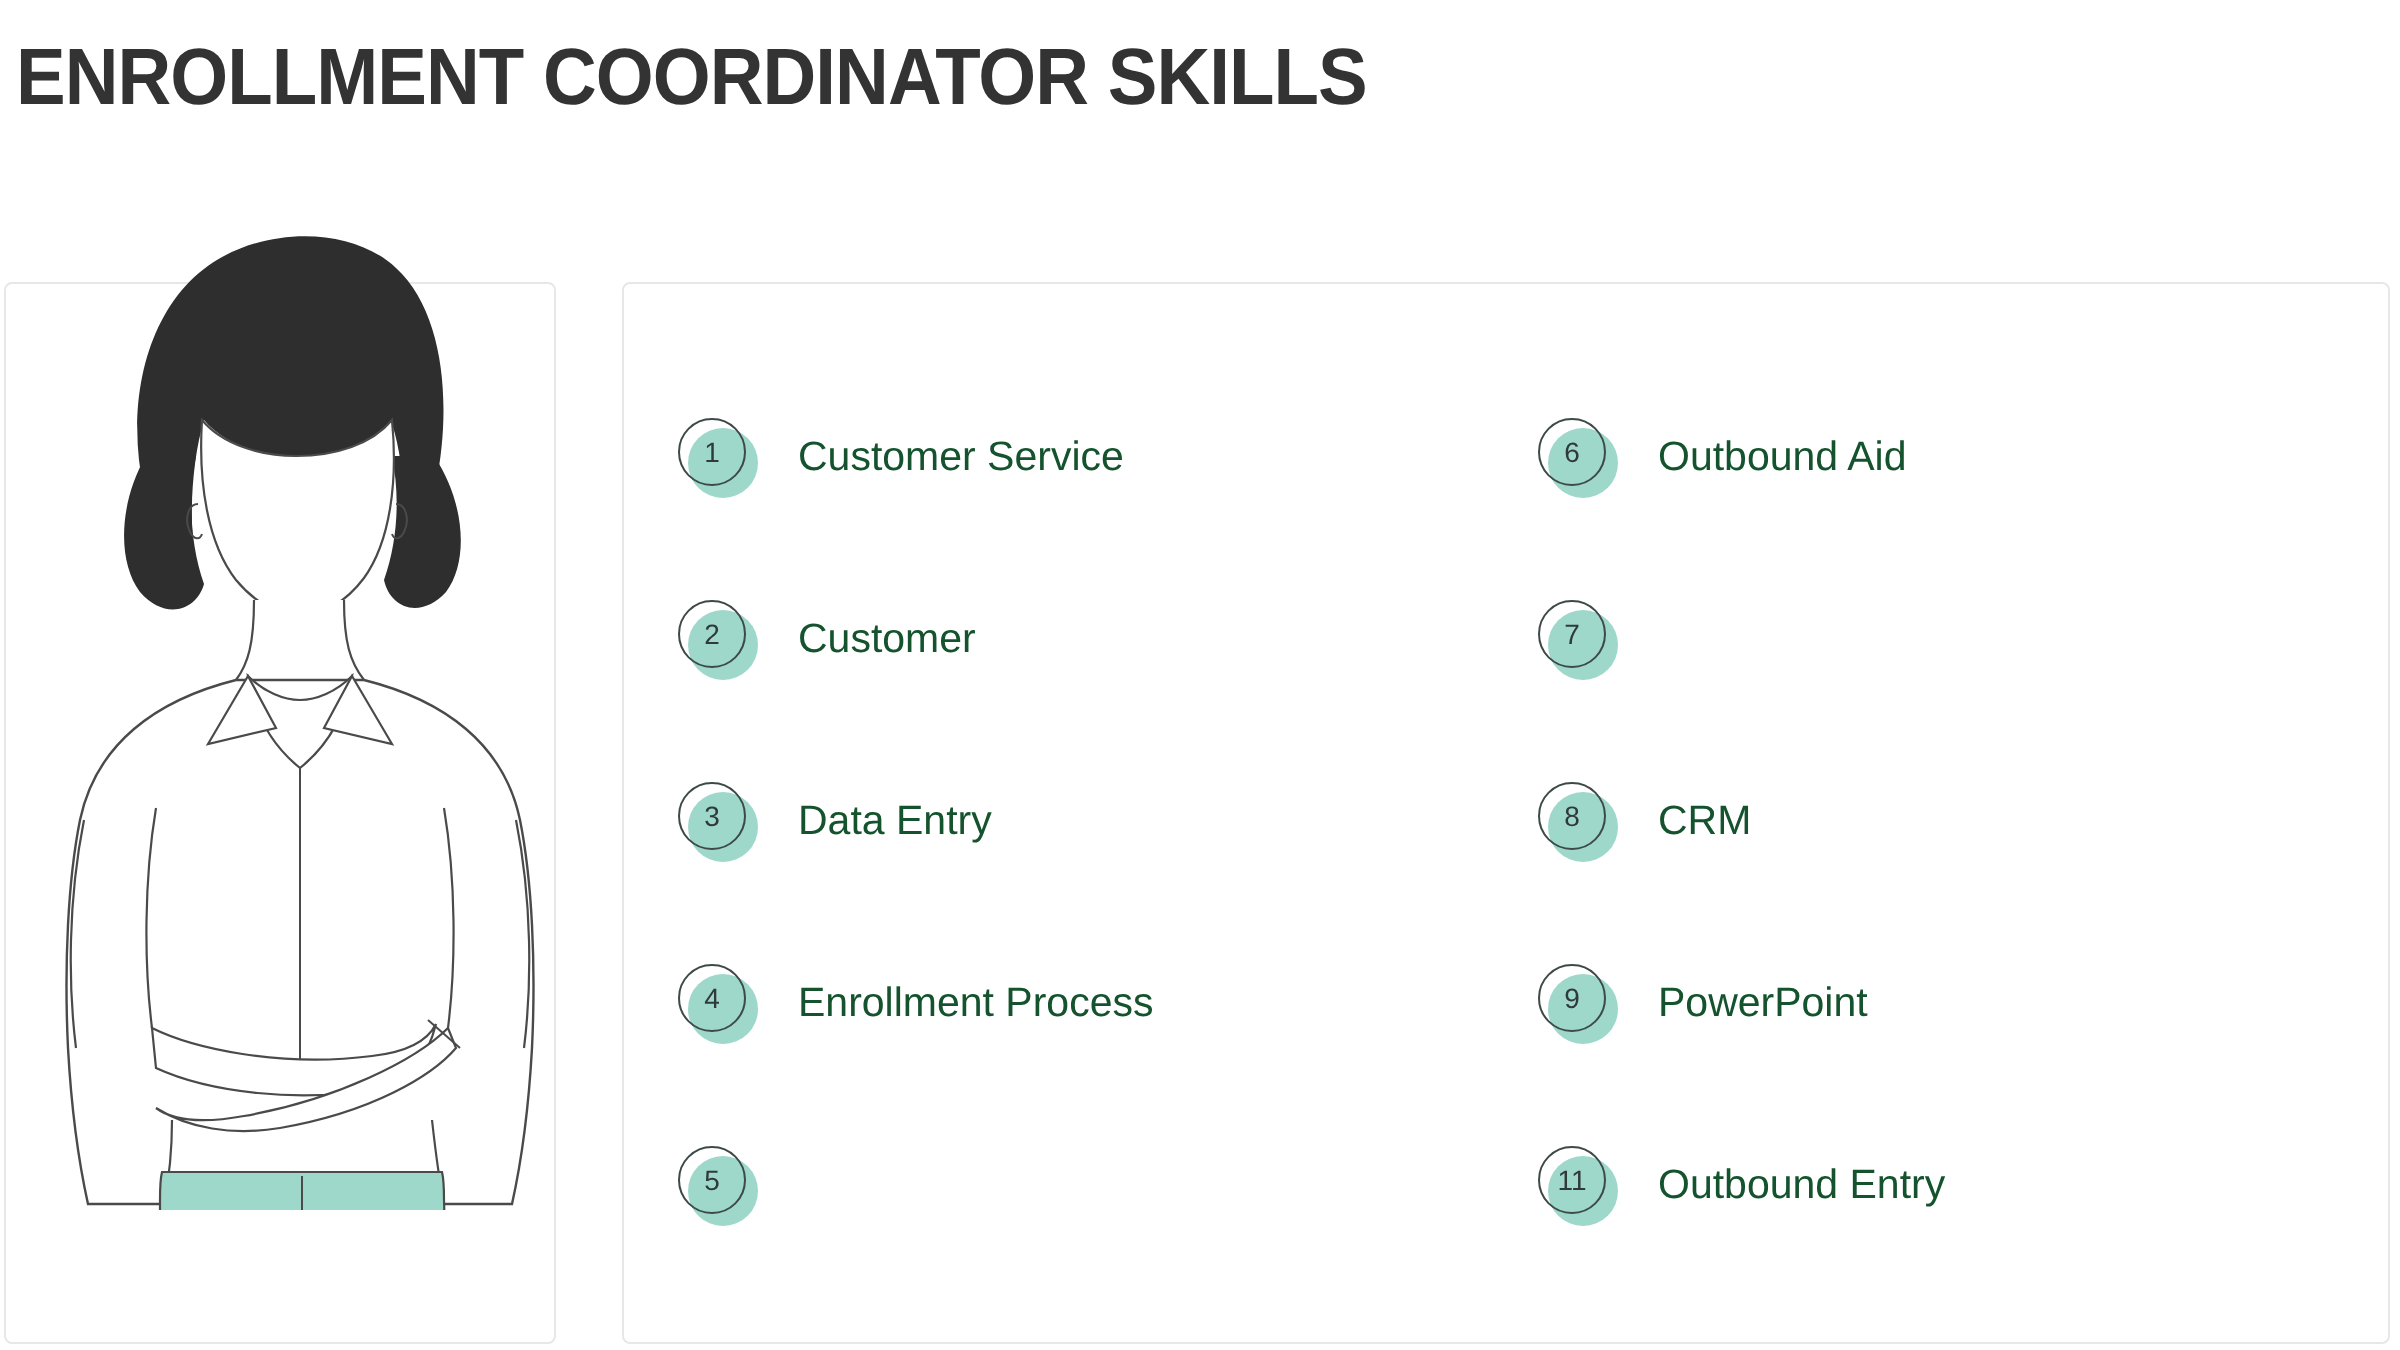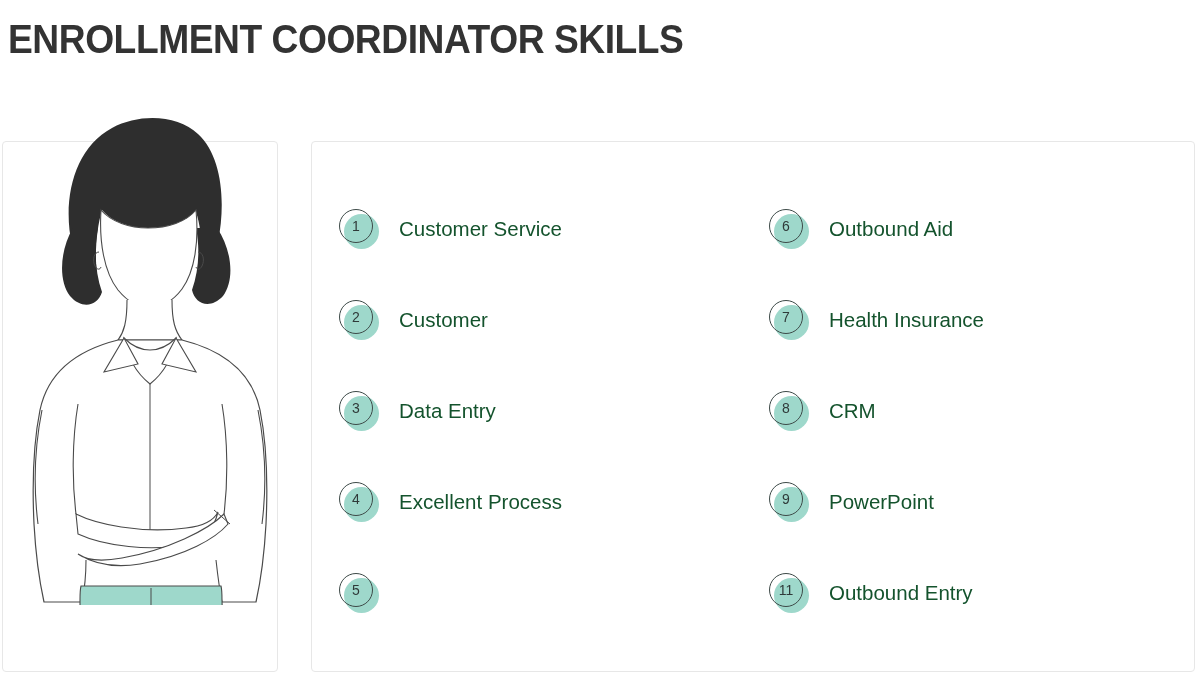--- a/index.html
+++ b/index.html
@@ -231,21 +231,20 @@
       </span>
       <span class="skill-label">Customer</span>
     </div>
 
     <div class="skill-item">
       <span class="skill-badge">
         <span class="disc"></span>
         <span class="ring"></span>
         <span class="num">7</span>
       </span>
-      <span class="skill-label">Health Insurance</span>
     </div>
 
     <div class="skill-item">
       <span class="skill-badge">
         <span class="disc"></span>
         <span class="ring"></span>
         <span class="num">3</span>
       </span>
       <span class="skill-label">Data Entry</span>
     </div>
@@ -258,21 +257,21 @@
       </span>
       <span class="skill-label">CRM</span>
     </div>
 
     <div class="skill-item">
       <span class="skill-badge">
         <span class="disc"></span>
         <span class="ring"></span>
         <span class="num">4</span>
       </span>
-      <span class="skill-label">Excellent Process</span>
+      <span class="skill-label">Enrollment Process</span>
     </div>
 
     <div class="skill-item">
       <span class="skill-badge">
         <span class="disc"></span>
         <span class="ring"></span>
         <span class="num">9</span>
       </span>
       <span class="skill-label">PowerPoint</span>
     </div>

